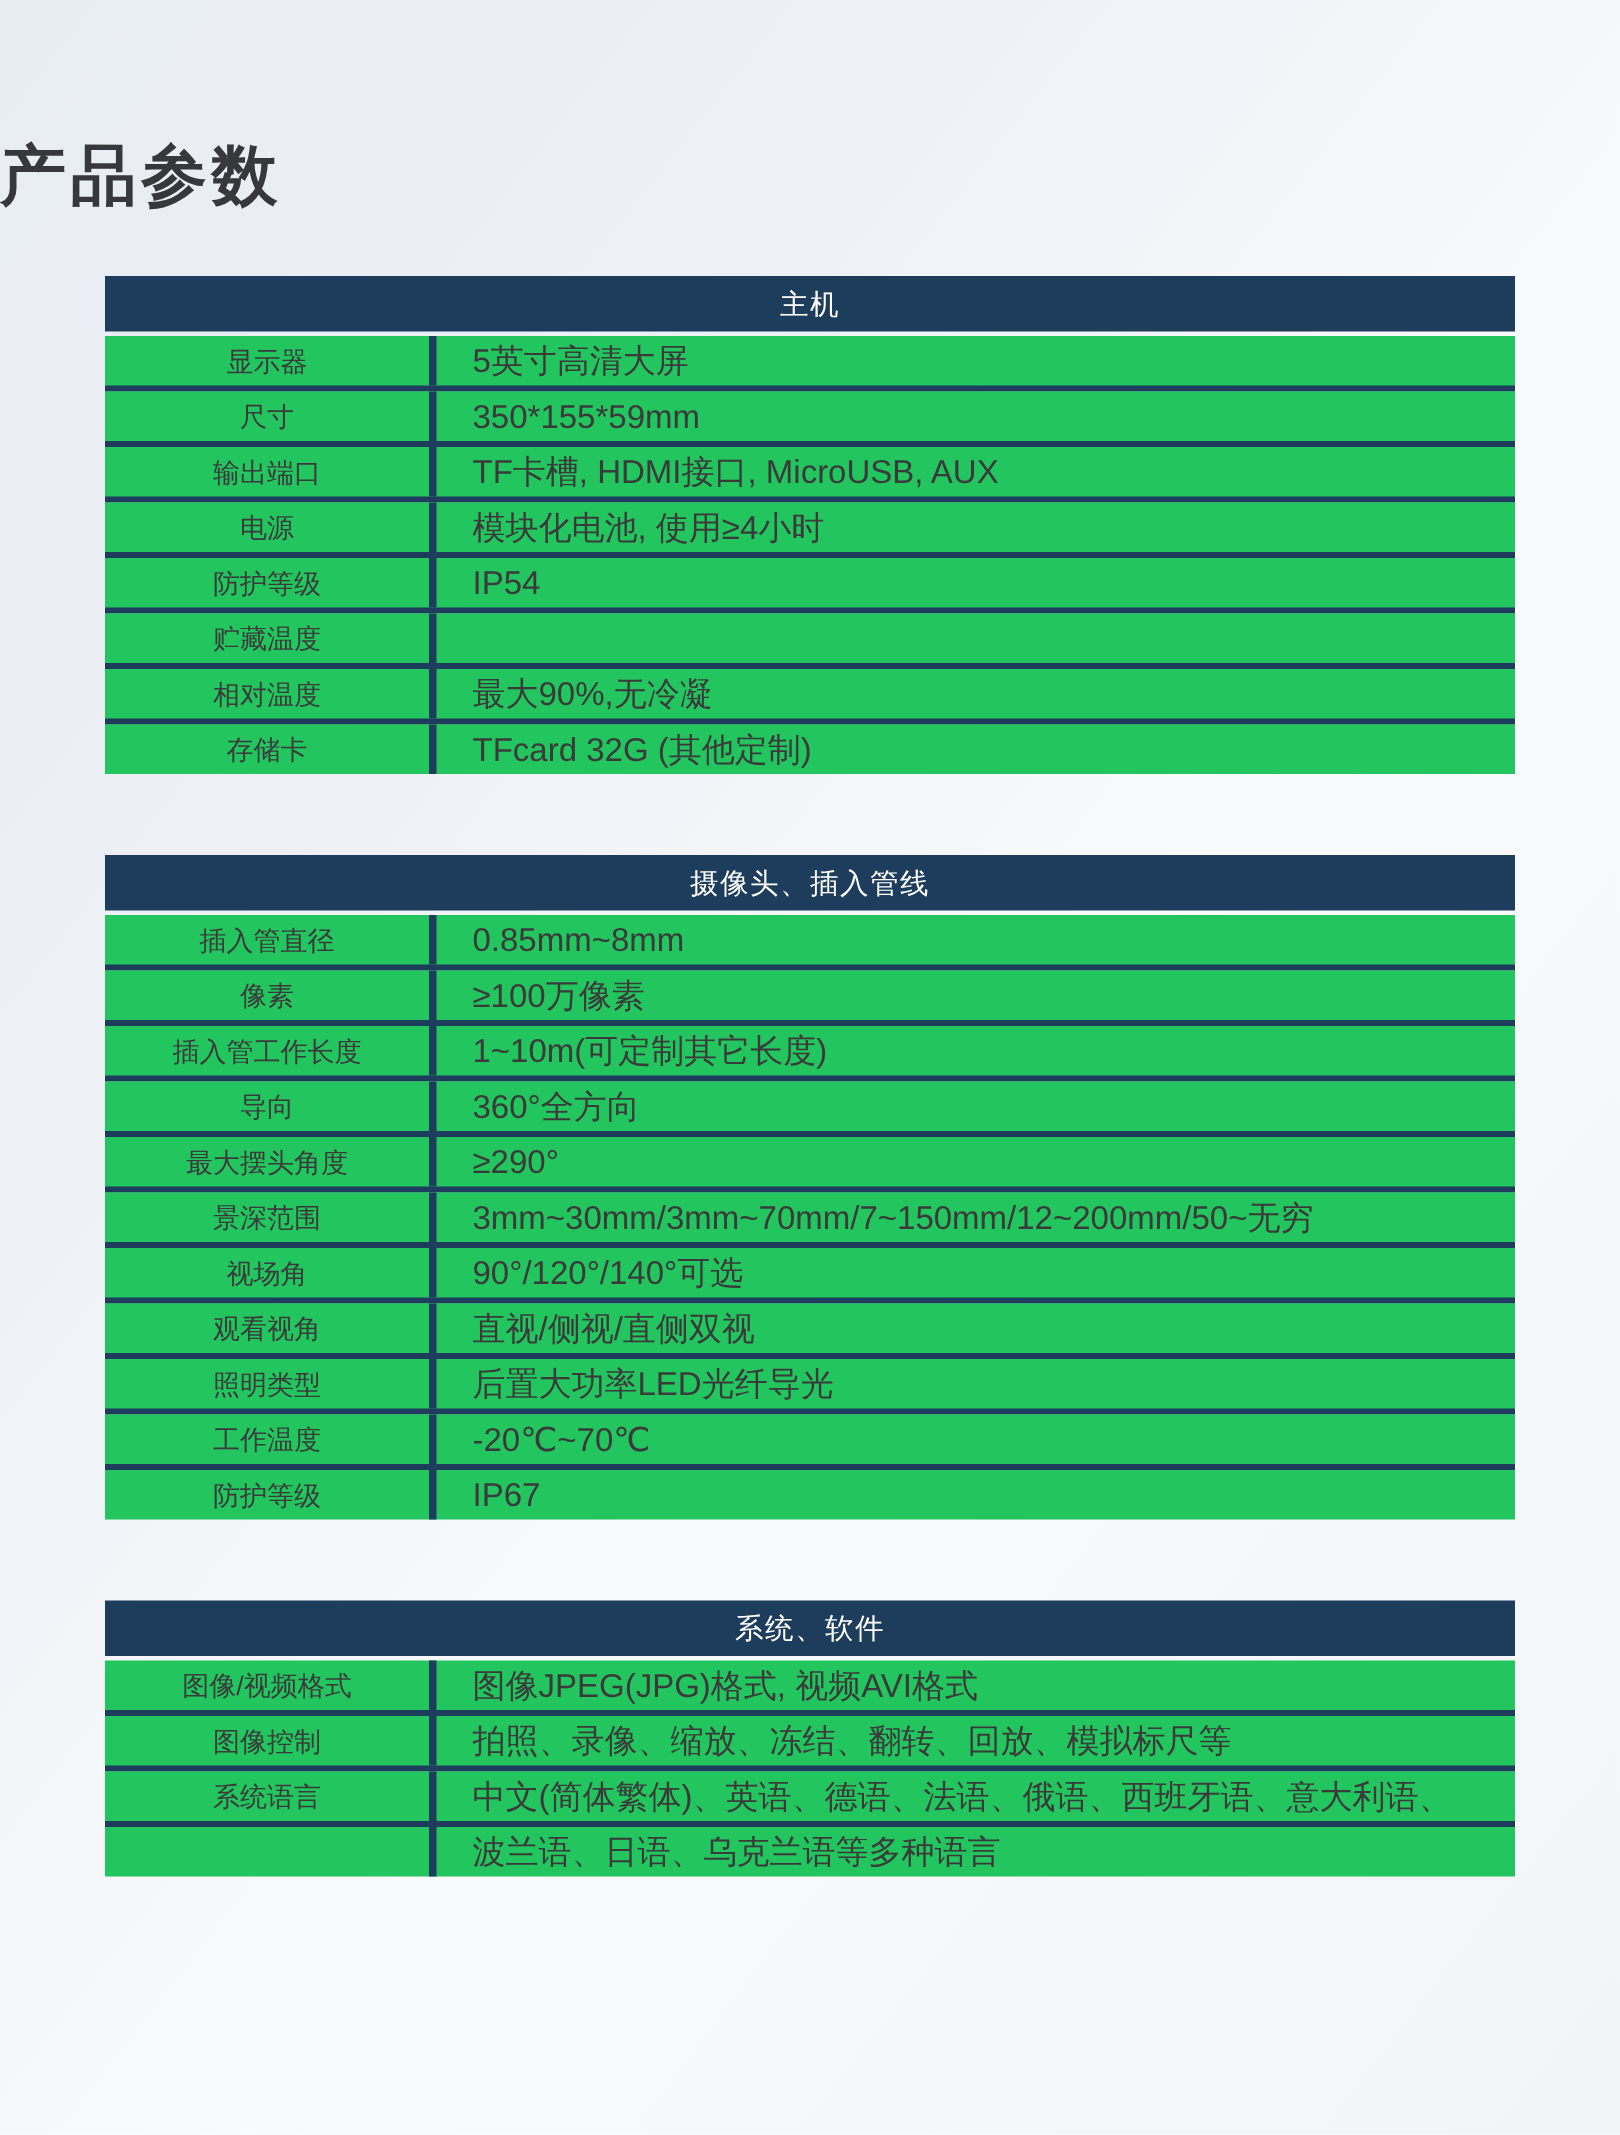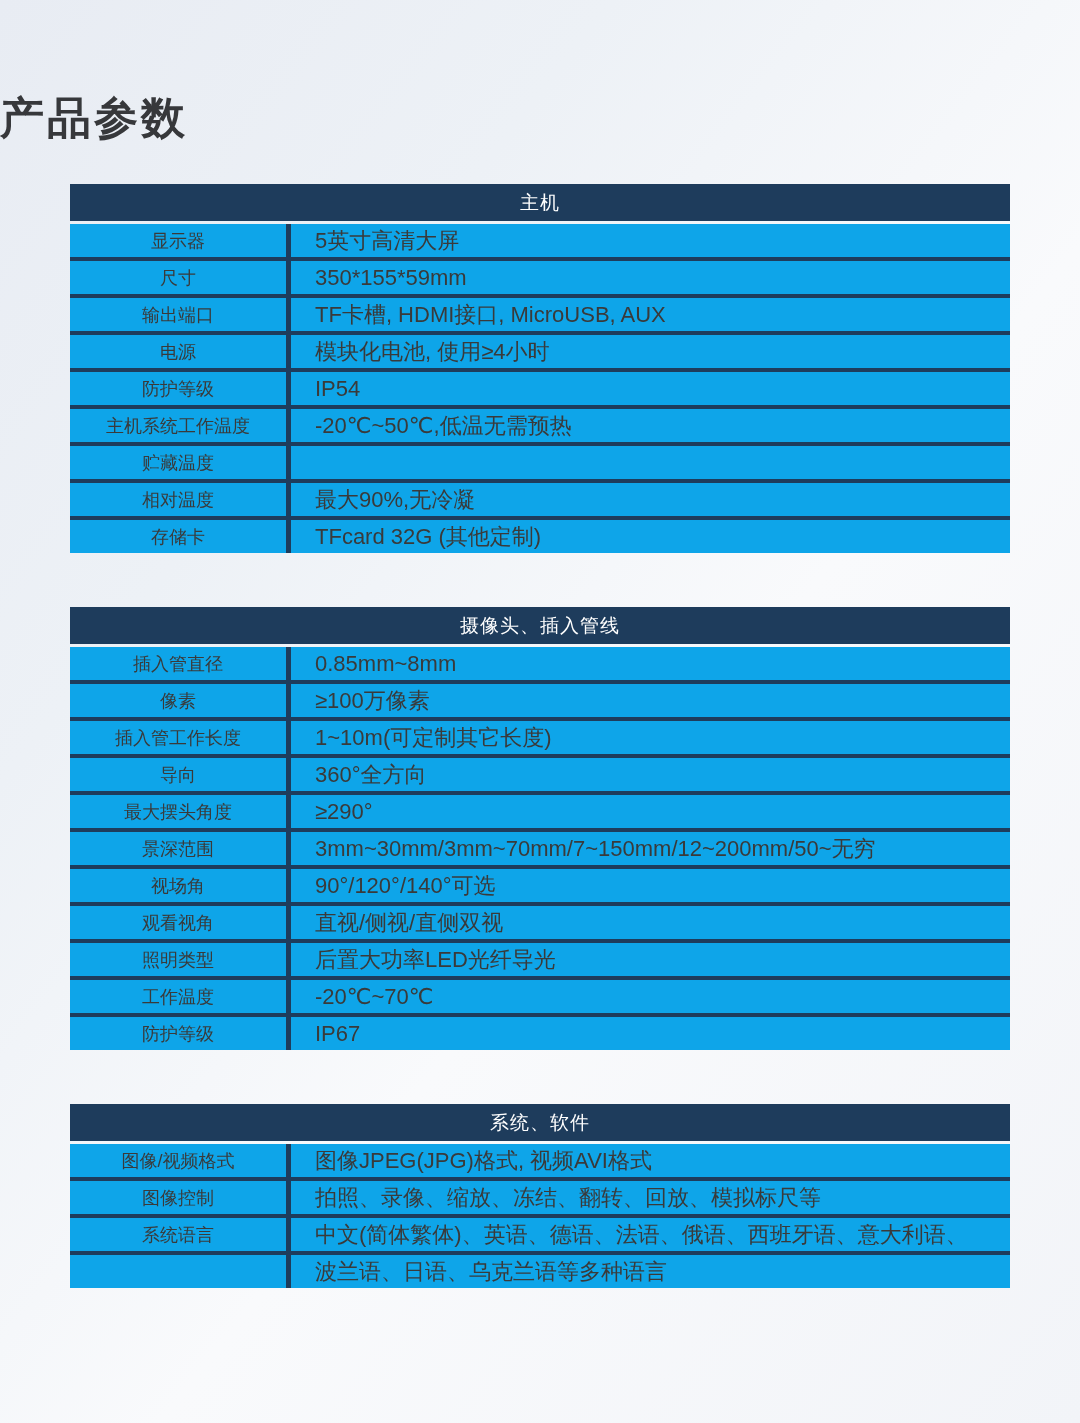--- a/index.html
+++ b/index.html
@@ -39,21 +39,21 @@
     justify-content: center;
     font-size: 19px;
     letter-spacing: 1px;
   }
   .table-body {
     margin-top: 3px;
   }
   .row {
     display: flex;
     align-items: stretch;
-    background: #0ea5e9;
+    background: #22c55e;
     border-bottom: 4px solid #1e3c5c;
   }
   .row:last-child {
     border-bottom: none;
   }
   .cell-label {
     width: 216px;
     min-height: 33px;
     display: flex;
     align-items: center;
@@ -110,25 +110,20 @@
     <div class="col-divider"></div>
     <div class="cell-value">模块化电池, 使用≥4小时</div>
   </div>
 
   <div class="row">
     <div class="cell-label">防护等级</div>
     <div class="col-divider"></div>
     <div class="cell-value">IP54</div>
   </div>
 
-  <div class="row">
-    <div class="cell-label">主机系统工作温度</div>
-    <div class="col-divider"></div>
-    <div class="cell-value">-20℃~50℃,低温无需预热</div>
-  </div>
 
   <div class="row">
     <div class="cell-label">贮藏温度</div>
     <div class="col-divider"></div>
   </div>
 
   <div class="row">
     <div class="cell-label">相对温度</div>
     <div class="col-divider"></div>
     <div class="cell-value">最大90%,无冷凝</div>

